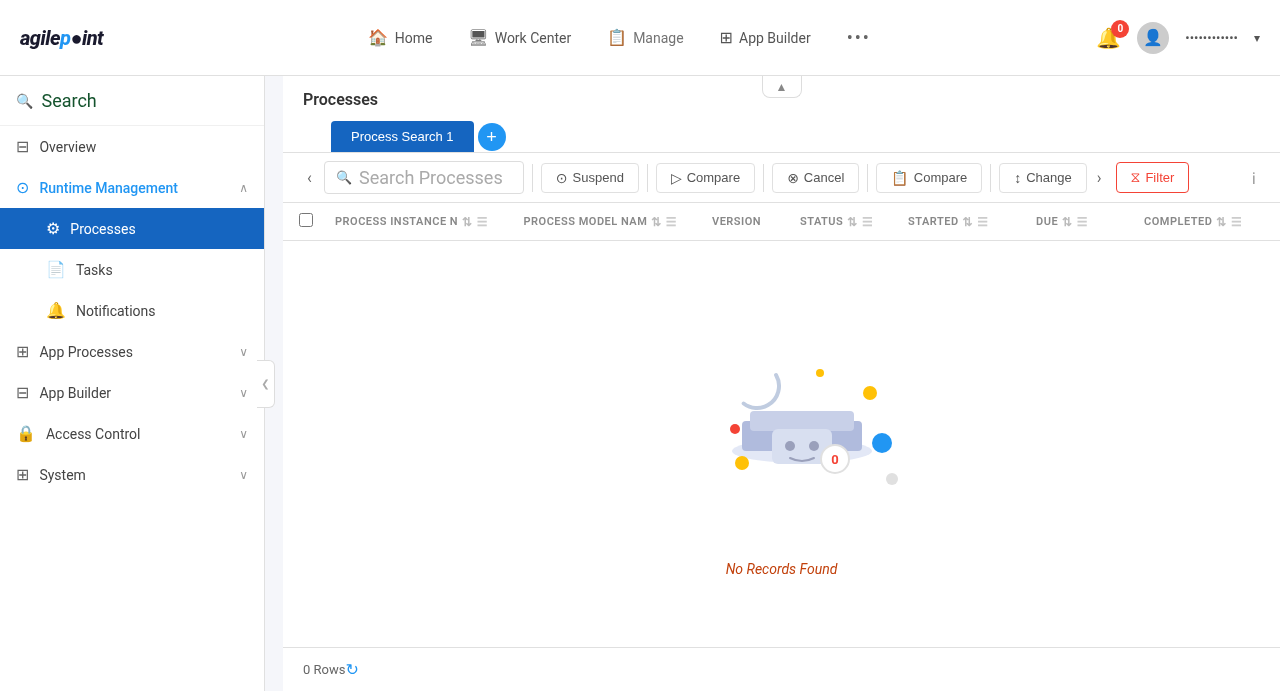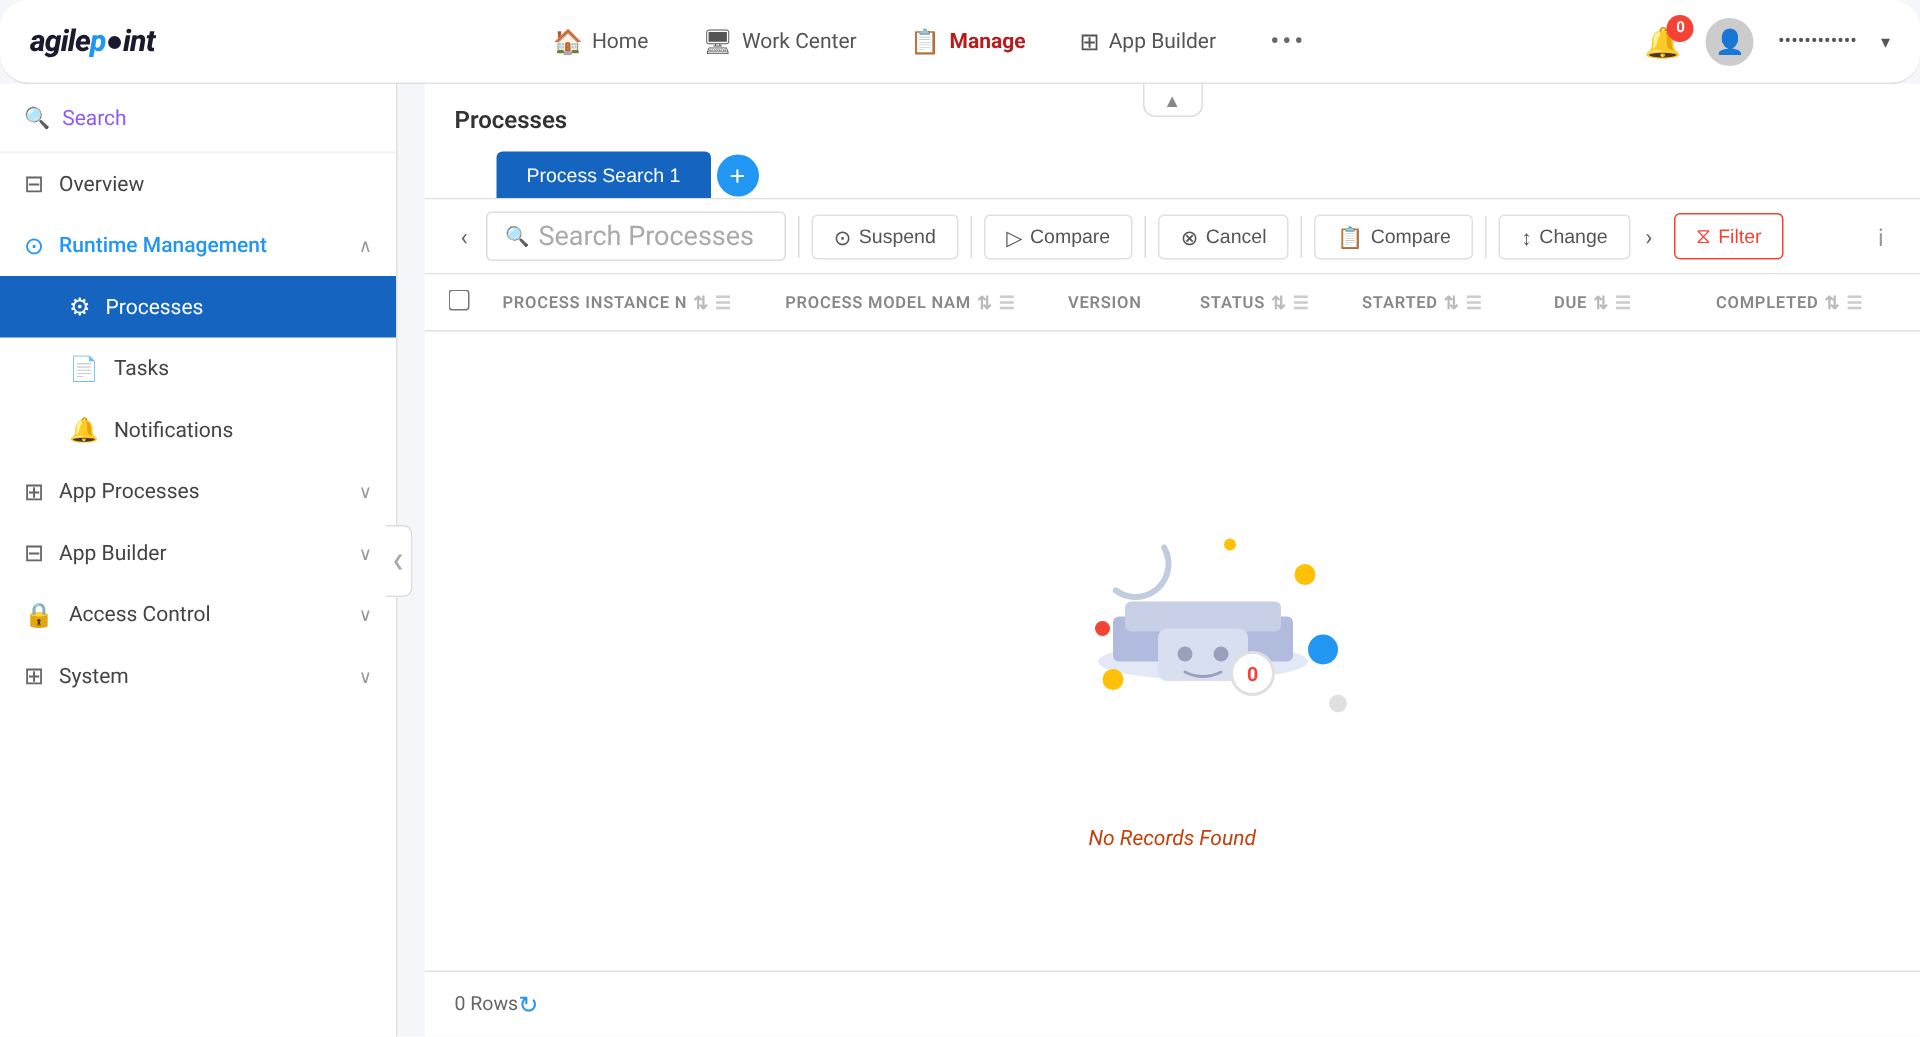--- a/index.html
+++ b/index.html
@@ -2,28 +2,27 @@
 <html><head>
   <meta charset="utf-8">
   <style>
     * { box-sizing: border-box; margin: 0; padding: 0; }
     body { font-family: -apple-system, BlinkMacSystemFont, 'Segoe UI', Roboto, sans-serif; background: #f5f6fa; color: #333; height: 691px; overflow: hidden; display: flex; flex-direction: column; }
 
     
     .top-nav {
       background: #fff;
       border-bottom: 1px solid #e0e0e0;
-      height: 56px;
+      height: 76px;
       display: flex;
       align-items: center;
       padding: 0 20px;
       flex-shrink: 0;
       z-index: 10;
       position: relative;
-      border-radius: 19px;
     }
     .logo {
       font-size: 22px;
       font-weight: 700;
       color: #1a1a2e;
       margin-right: 40px;
       display: flex;
       align-items: center;
     }
     .nav-items {
@@ -105,21 +104,21 @@
       flex-direction: column;
     }
     .sidebar-search {
       padding: 14px 16px;
       display: flex;
       align-items: center;
       gap: 8px;
       border-bottom: 1px solid #f0f0f0;
     }
     .sidebar-search-icon { color: #999; font-size: 14px; }
-    .sidebar-search-text { color: #8b5cf6; font-size: 14px; }
+    .sidebar-search-text { color: #14532d; font-size: 18px; }
     .sidebar-item {
       display: flex;
       align-items: center;
       gap: 10px;
       padding: 11px 16px;
       cursor: pointer;
       font-size: 14px;
       color: #444;
       transition: background 0.15s;
     }
@@ -363,21 +362,21 @@
     <div class="nav-item">
       <span class="nav-item-icon">🏠</span>
       <span>Home</span>
     </div>
     <div class="nav-item">
       <span class="nav-item-icon">🖥</span>
       <span>Work Center</span>
     </div>
     <div class="nav-item active">
       <span class="nav-item-icon" style="color:#2196f3;">📋</span>
-      <span style="color:#b91c1c;font-weight:700;">Manage</span>
+      <span style="color:#737373;font-weight:400;">Manage</span>
     </div>
     <div class="nav-item">
       <span class="nav-item-icon">⊞</span>
       <span>App Builder</span>
     </div>
     <div class="nav-item">
       <span style="font-size:18px;letter-spacing:2px;color:#666;">•••</span>
     </div>
   </div>
 

